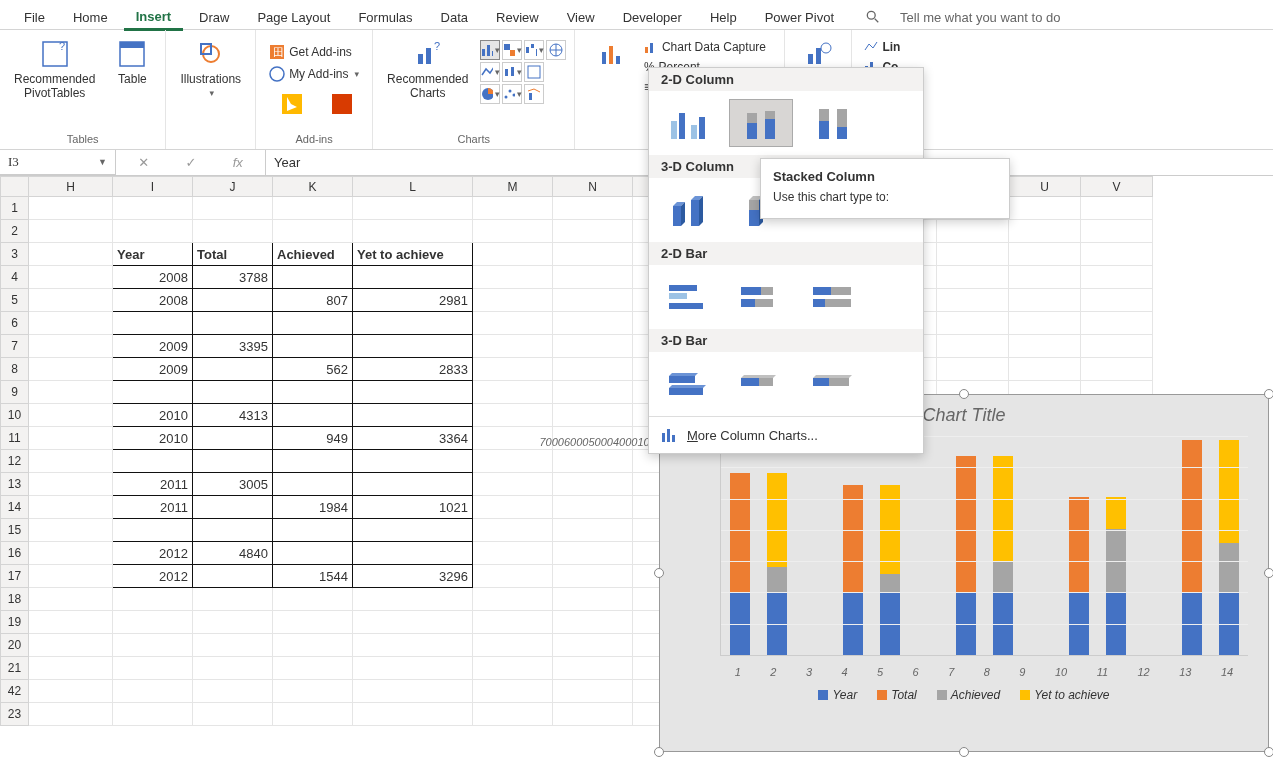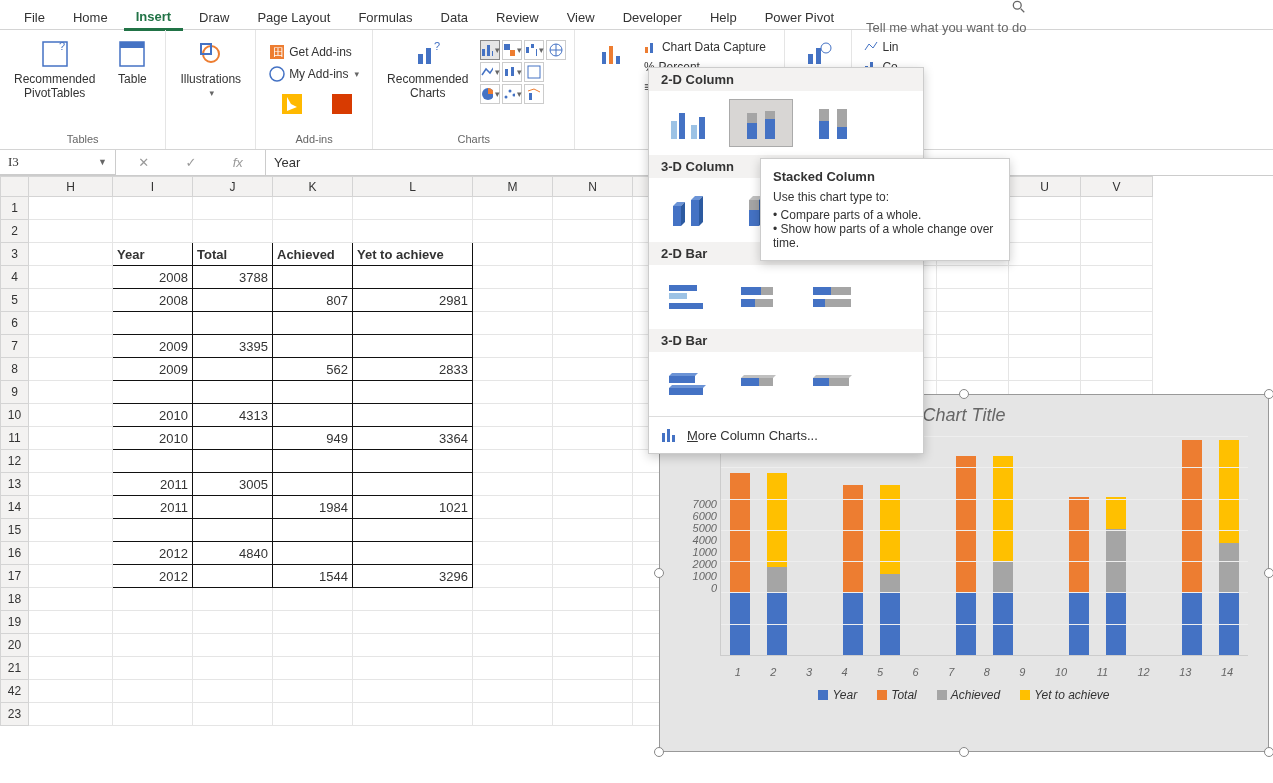--- a/index.html
+++ b/index.html
@@ -2,21 +2,21 @@
 <html><head>
 <meta charset="utf-8">
 <style>
 * { box-sizing: border-box; margin: 0; padding: 0; }
 body { font-family: "Segoe UI", -apple-system, sans-serif; font-size: 13px; color: #333; background: #fff; overflow: hidden; width: 1273px; height: 783px; position: relative; }
 
 
 .ribbon-tabs { display: flex; align-items: center; padding: 6px 12px 0; gap: 4px; border-bottom: 1px solid #d4d4d4; height: 30px; }
 .ribbon-tab { padding: 4px 12px; cursor: pointer; }
 .ribbon-tab.active { color: #217346; font-weight: 600; border-bottom: 3px solid #217346; margin-bottom: -1px; }
-.tell-me { display: flex; align-items: flex-end; gap: 6px; color: #666; margin-left: 16px; flex-direction: column; }
+.tell-me { display: flex; align-items: flex-start; gap: 20px; color: #666; margin-left: 16px; }
 .tell-me svg { width: 14px; height: 14px; }
 
 
 .ribbon { display: flex; border-bottom: 1px solid #d4d4d4; background: #fff; height: 120px; }
 .ribbon-group { display: flex; flex-direction: column; align-items: center; padding: 4px 8px; border-right: 1px solid #e5e5e5; position: relative; }
 .ribbon-group-label { font-size: 11px; color: #666; margin-top: auto; padding-top: 4px; }
 .ribbon-row { display: flex; align-items: flex-start; gap: 6px; }
 .big-btn { display: flex; flex-direction: column; align-items: center; gap: 2px; padding: 4px 6px; cursor: pointer; min-width: 50px; text-align: center; }
 .big-btn .icon-box { width: 32px; height: 32px; display: flex; align-items: center; justify-content: center; }
 .big-btn span { font-size: 12px; line-height: 1.2; }
@@ -63,21 +63,21 @@
 
 
 .embedded-chart { position: absolute; left: 659px; top: 394px; width: 610px; height: 358px; border: 1px solid #999; background: #e5e5e5; z-index: 30; font-style: italic; }
 .handle { position: absolute; width: 10px; height: 10px; border: 1px solid #888; background: #fff; border-radius: 50%; }
 .handle.tl { left: -6px; top: -6px; } .handle.tr { right: -6px; top: -6px; }
 .handle.bl { left: -6px; bottom: -6px; } .handle.br { right: -6px; bottom: -6px; }
 .handle.tm { left: 50%; top: -6px; margin-left:-5px;} .handle.bm { left: 50%; bottom: -6px; margin-left:-5px;}
 .handle.lm { left: -6px; top: 50%; margin-top:-5px;} .handle.rm { right: -6px; top: 50%; margin-top:-5px;}
 .chart-title { text-align: center; padding: 10px; font-size: 18px; color: #666; }
 .chart-body { position: relative; margin: 0 20px 10px 60px; height: 220px; border-left: 1px solid #ccc; border-bottom: 1px solid #ccc; }
-.y-axis { position: absolute; left: -48px; top: 0; bottom: 0; width: 44px; display: flex; flex-direction: column; justify-content: center; text-align: right; font-size: 11px; color: #666; }
+.y-axis { position: absolute; left: -48px; top: 0; bottom: 0; width: 44px; display: flex; flex-direction: row; justify-content: flex-end; text-align: right; font-size: 11px; color: #666; }
 .gridline { position: absolute; left:0; right:0; border-top: 1px solid #eee; }
 .bars { position: absolute; left: 0; right: 0; bottom: 0; top: 0; display: flex; align-items: flex-end; justify-content: space-around; }
 .bar { width: 20px; display: flex; flex-direction: column-reverse; }
 .seg { width: 100%; }
 .x-axis { display: flex; justify-content: space-around; margin: 4px 20px 0 60px; font-size: 11px; color: #666; }
 .legend { display: flex; gap: 20px; justify-content: center; margin-top: 10px; font-size: 12px; }
 .legend-item { display: flex; align-items: center; gap: 4px; }
 .swatch { width: 10px; height: 10px; }
 </style>
 </head>
@@ -300,21 +300,21 @@
             <rect x="12" y="8" width="5" height="16" fill="#4472C4"></rect>
             <circle cx="22" cy="8" r="5" fill="none" stroke="#4472C4"></circle>
           </svg>
         </div>
       <span style="white-space:pre-line;">3D
 Map</span>
     </div>
     <div class="ribbon-group-label">Tours</div>
   </div>
   <div class="ribbon-group" style="border-right:none;">
-    <div class="ribbon-stack" style="padding-top:4px;">
+    <div class="ribbon-stack" style="padding-top:4px;font-weight:bold;">
       <div class="small-btn">
           <svg width="14" height="14">
             <polyline points="1,10 5,4 9,8 13,2" fill="none" stroke="#4472C4"></polyline>
           </svg>
           <span>Lin</span>
         </div>
       <div class="small-btn">
           <svg width="14" height="14">
             <rect x="1" y="6" width="3" height="7" fill="#4472C4"></rect>
             <rect x="6" y="2" width="3" height="11" fill="#4472C4"></rect>
@@ -915,24 +915,20 @@
         <rect x="6" y="2" width="3" height="13" fill="#4472C4"></rect>
         <rect x="11" y="8" width="3" height="7" fill="#4472C4"></rect>
       </svg>
     <span><u>M</u>ore Column Charts...</span>
   </div>
 </div>
 
 <div class="tooltip">
   <div class="tooltip-title">Stacked Column</div>
   <div class="tooltip-sub">Use this chart type to:</div>
-  <ul>
-    <li>Compare parts of a whole.</li>
-    <li>Show how parts of a whole change over time.</li>
-  </ul>
 </div>
 
 <div class="embedded-chart">
   <div class="handle tl"></div>
   <div class="handle tr"></div>
   <div class="handle bl"></div>
   <div class="handle br"></div>
   <div class="handle tm"></div>
   <div class="handle bm"></div>
   <div class="handle lm"></div>

